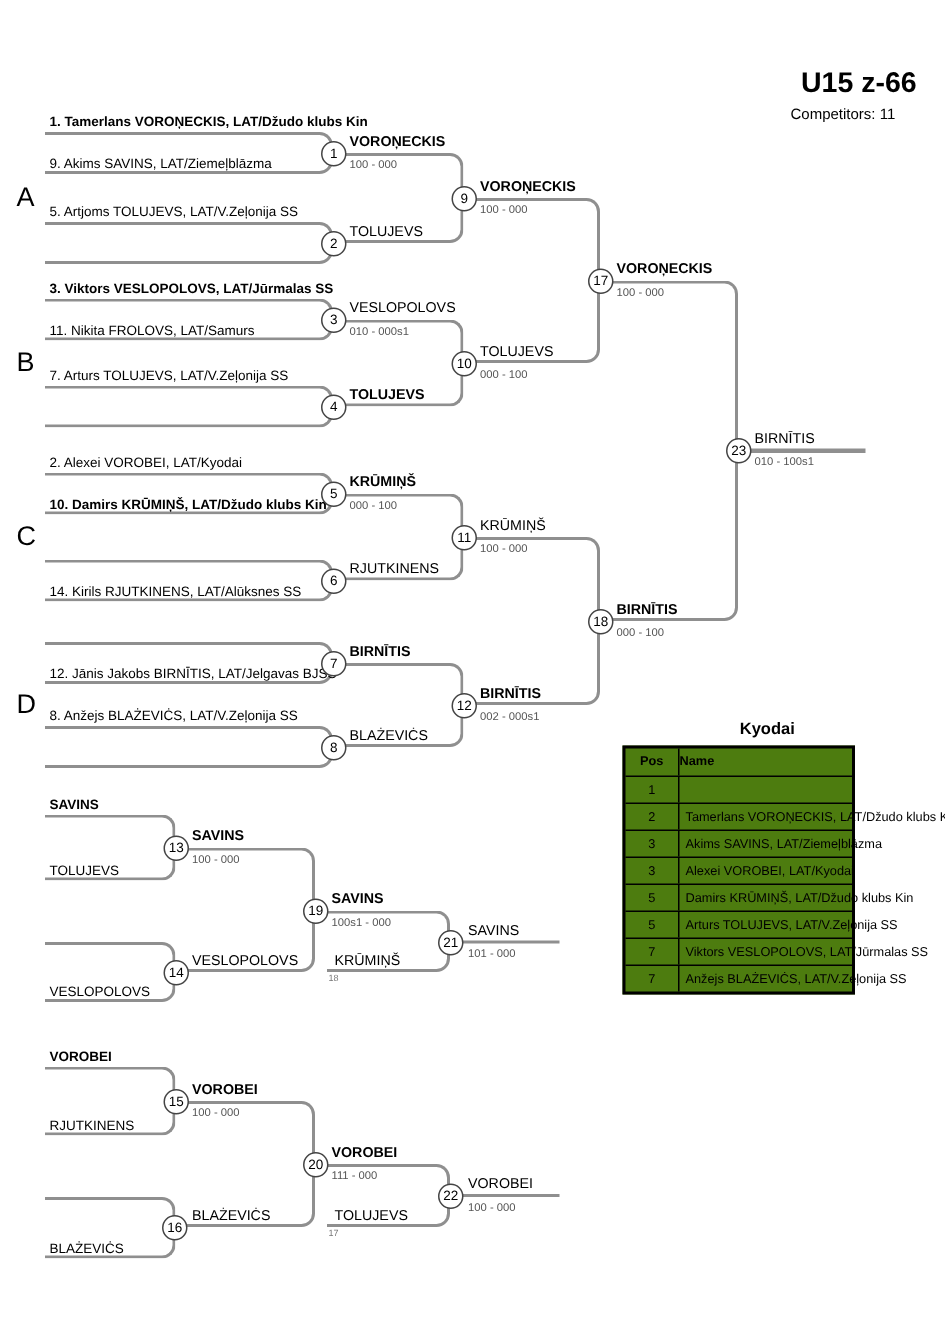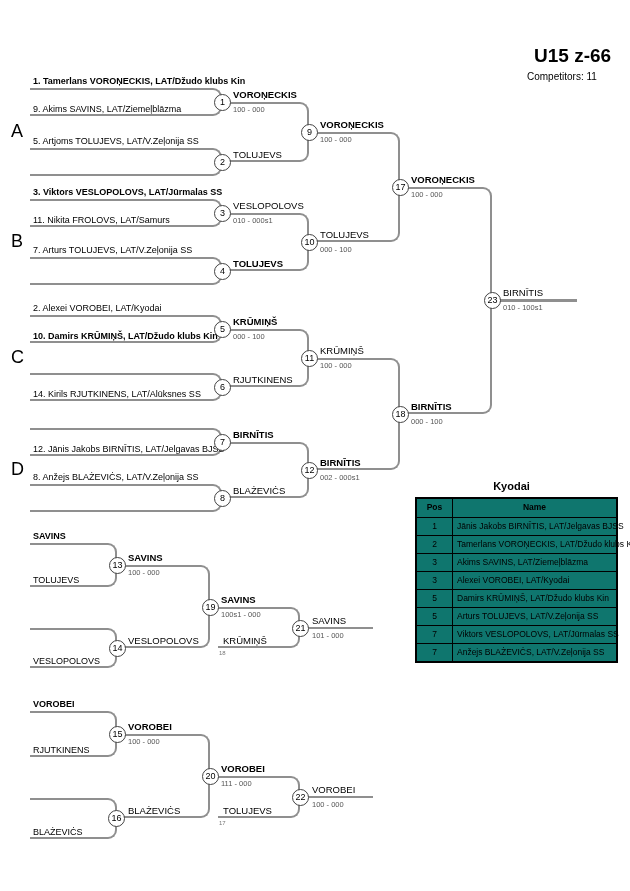--- a/index.html
+++ b/index.html
@@ -22,27 +22,27 @@
   .wl { position:absolute; font-size:9.5px; white-space:nowrap; }
   .sc { position:absolute; font-size:7.5px; color:#555; white-space:nowrap; }
   .ref { position:absolute; font-size:6px; color:#777; }
   .b { font-weight:bold; }
   .ck {
     position:absolute; width:17px; height:17px; border:1.5px solid #444; border-radius:50%;
     background:#fff; font-size:9px; line-height:14px; text-align:center; z-index:5;
   }
   
   .rtitle { position:absolute; left:415px; top:480px; width:193px; text-align:center; font-size:11px; font-weight:bold; }
-  .rtable { position:absolute; left:415px; top:497px; width:203px; border:2px solid #000; background:#0f766e; }
+  .rtable { position:absolute; left:415px; top:497px; width:155px; border:2px solid #000; background:#4d7c0f; }
   .rrow { display:flex; height:18px; border-top:1px solid #000; }
   .rrow:first-child { border-top:0; }
   .rpos { width:36px; border-right:1px solid #000; text-align:center; font-size:8.5px; line-height:17px; flex:none; }
   .rname { flex:1; font-size:8.5px; line-height:17px; padding-left:4px; white-space:nowrap; overflow:visible; }
   .rhead .rpos, .rhead .rname { font-weight:bold; }
-  .rhead .rname { text-align:center; padding-left:0; }
+  .rhead .rname { padding-left:0; }
 </style>
 </head>
 <body>
 
 <div id="sheet">
 
   <div class="cat">U15 z-66</div>
   <div class="competitors">Competitors: 11</div>
 
   <div class="pool" style="top:121px">A</div>
@@ -197,21 +197,20 @@
   <span class="sc" style="left:312px;top:800px">100 - 000</span>
 
   <div class="rtitle">Kyodai</div>
   <div class="rtable">
     <div class="rrow rhead">
       <div class="rpos">Pos</div>
       <div class="rname">Name</div>
     </div>
     <div class="rrow">
       <div class="rpos">1</div>
-      <div class="rname">Jānis Jakobs BIRNĪTIS, LAT/Jelgavas BJSS</div>
     </div>
     <div class="rrow">
       <div class="rpos">2</div>
       <div class="rname">Tamerlans VOROŅECKIS, LAT/Džudo klubs K</div>
     </div>
     <div class="rrow">
       <div class="rpos">3</div>
       <div class="rname">Akims SAVINS, LAT/Ziemeļblāzma</div>
     </div>
     <div class="rrow">

